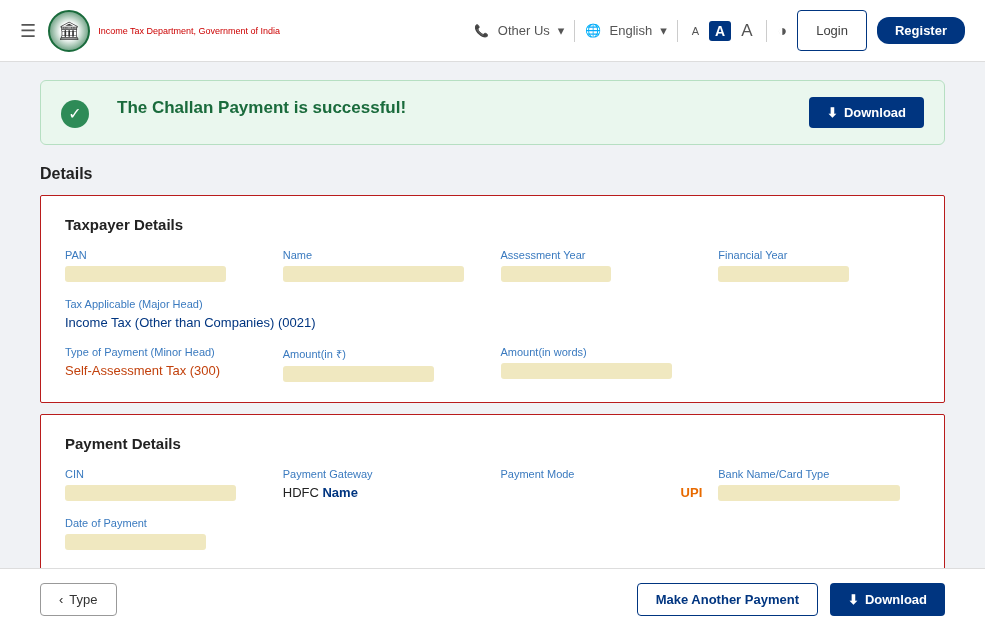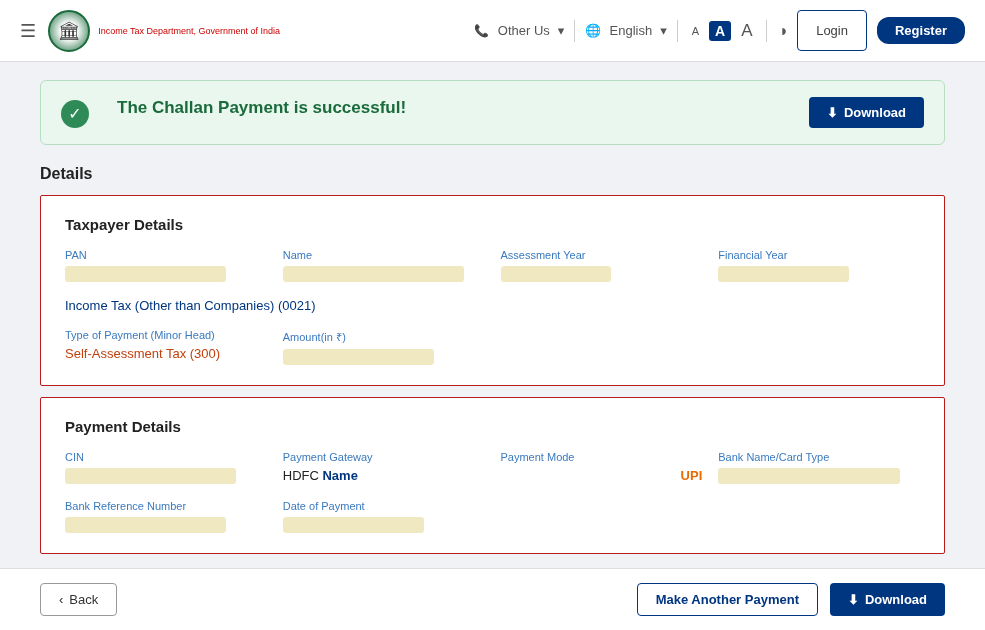--- a/index.html
+++ b/index.html
@@ -209,33 +209,38 @@
         <div class="value-bar" style="width:55%;"></div>
       </div>
       <div class="detail-item">
         <label>Financial Year</label>
         <div class="value-bar" style="width:65%;"></div>
       </div>
     </div>
 
     <div style="margin-bottom:16px;">
       <div class="detail-item tax-applicable">
+        <label>Tax Applicable (Major Head)</label>
         <div class="tax-value">Income Tax (Other than Companies) (0021)</div>
       </div>
     </div>
 
     <div class="amount-row">
       <div class="detail-item payment-type">
         <label>Type of Payment (Minor Head)</label>
         <div class="pt-value">Self-Assessment Tax (300)</div>
       </div>
       <div class="detail-item">
         <label>Amount(in ₹)</label>
         <div class="value-bar" style="width:75%;"></div>
       </div>
+      <div class="detail-item">
+        <label>Amount(in words)</label>
+        <div class="value-bar" style="width:85%;"></div>
+      </div>
     </div>
   </div>
 
   <div class="card">
     <div class="card-title">Payment Details</div>
 
     <div class="detail-grid">
       <div class="detail-item">
         <label>CIN</label>
         <div class="value-bar" style="width:85%;"></div>
@@ -251,36 +256,32 @@
         <div class="value-text" style="color:#e86a00; font-weight:bold;text-align:right;">UPI</div>
       </div>
       <div class="detail-item">
         <label>Bank Name/Card Type</label>
         <div class="value-bar" style="width:90%;"></div>
       </div>
     </div>
 
     <div style="display:grid; grid-template-columns: repeat(4,1fr); gap:14px 16px; margin-top:14px;">
       <div class="detail-item">
-        <label>Bank Reference Number</label>
-        <div class="value-bar" style="width:80%;"></div>
-      </div>
-      <div class="detail-item">
         <label>Date of Payment</label>
         <div class="value-bar" style="width:70%;"></div>
       </div>
     </div>
   </div>
 
 </div>
 
 <div class="footer-bar">
   <button class="btn-back">
     <span>‹</span>
-    <span>Back</span>
+    <span>Type</span>
   </button>
   <div class="footer-right">
     <button class="btn-make-payment">Make Another Payment</button>
     <button class="btn-download-footer">
       <span>⬇</span>
       <span>Download</span>
     </button>
   </div>
 </div>
 

